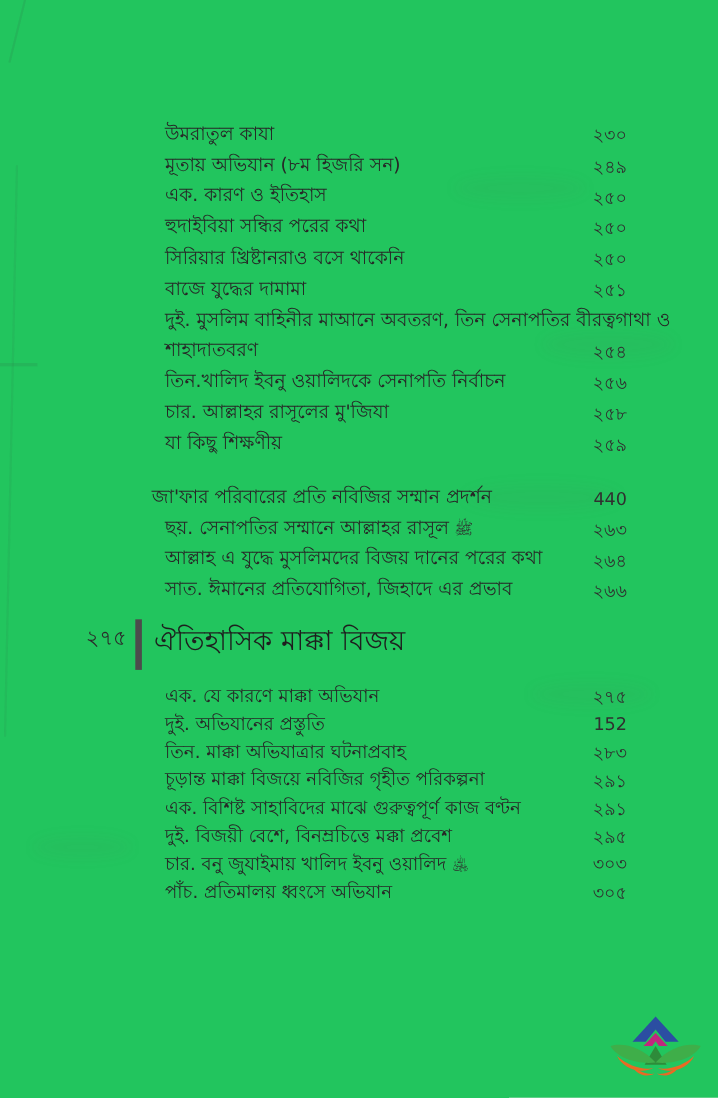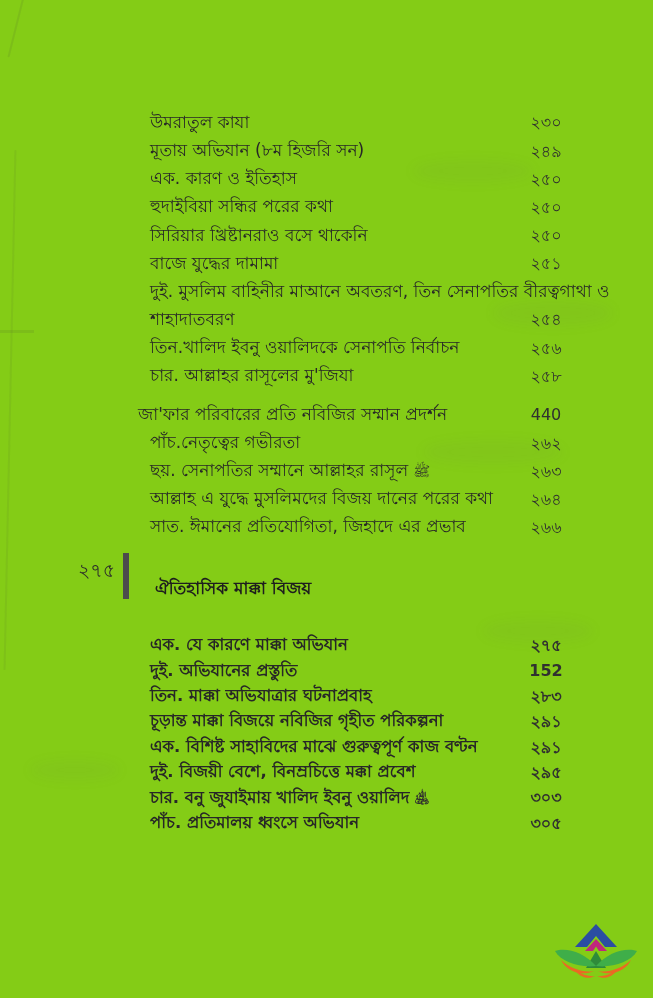--- a/index.html
+++ b/index.html
@@ -4,21 +4,21 @@
 <style>
   html,body{margin:0;padding:0;}
   body{
     background:#e8e8e6;
     font-family:"DejaVu Sans", sans-serif;
   }
   .page{
     position:relative;
     width:653px;height:998px;
     margin:0 auto;
-    background:#84cc16;
+    background:#22c55e;
     overflow:hidden;
     color:#272727;
   }
   
   .artifact{position:absolute;pointer-events:none;}
   .curl-line{left:15px;top:-4px;width:2px;height:62px;background:rgba(60,60,60,.10);transform:rotate(14deg);border-radius:2px;}
   .edge-line{left:9px;top:150px;width:2px;height:520px;background:rgba(60,60,60,.07);transform:rotate(1.2deg);border-radius:2px;}
   .edge-dash{left:0px;top:330px;width:34px;height:3px;background:rgba(60,60,60,.10);}
   .smudge{border-radius:50%;filter:blur(6px);background:rgba(90,90,90,.05);}
   .sm1{right:40px;top:300px;width:120px;height:26px;}
@@ -30,38 +30,38 @@
   
   .toc{
     position:absolute;left:0;top:110px;right:83px;
   }
   .row{
     display:flex;align-items:flex-end;
     margin:0 0 3.5px 150px;
     font-size:17px;line-height:1.45;
   }
   .row.indent-0{margin-left:138px;}
-  .row.gap{margin-top:14px;gap:40px;}
+  .row.gap{margin-top:24px;gap:40px;}
   .label-wrap{flex:1 1 auto;min-width:0;}
-  .num{min-width:48px;text-align:center;font-size:16px;color:#303030;padding-left:8px;}
+  .num{min-width:48px;text-align:right;font-size:16px;color:#303030;padding-left:8px;}
   .no-num .label-wrap{white-space:nowrap;}
   .no-num .num{min-width:0;padding-left:0;}
   .honorific{font-size:14px;margin-left:5px;color:#2e2e2e;}
 
   
-  #section2 .row{font-size:16.5px;margin-bottom:1.5px;font-weight:bold;}
+  #section2 .row{font-size:16.5px;margin-bottom:1.5px;}
 
   
   .sec-header{
     display:flex;align-items:flex-start;
     margin:16px 0 12px 78px;
   }
   .sec-num{font-size:19px;line-height:30px;min-width:30px;text-align:right;color:#2b2b2b;}
   .sec-bar{width:6px;height:46px;background:#4c4c4c;margin:-2px 8px 0 8px;flex:0 0 auto;}
-  .sec-title{font-size:17px;font-weight:bold;margin:18px;line-height:30px;color:#1e1e1e;}
+  .sec-title{font-size:25px;font-weight:normal;margin:3px;line-height:30px;color:#1e1e1e;}
 
   
   .logo{position:absolute;right:14px;bottom:8px;width:86px;height:70px;}
 </style>
 </head>
 <body>
 
 <div class="page">
 
   <div class="artifact curl-line"></div>
@@ -108,27 +108,27 @@
           <span class="num">২৫৪</span>
         </div>
         <div class="row indent-1">
           <span class="label-wrap"><span>তিন.খালিদ ইবনু ওয়ালিদকে সেনাপতি নির্বাচন</span></span>
           <span class="num">২৫৬</span>
         </div>
         <div class="row indent-1">
           <span class="label-wrap"><span>চার. আল্লাহর রাসূলের মু'জিযা</span></span>
           <span class="num">২৫৮</span>
         </div>
+        <div class="row indent-1">
+          <span class="label-wrap"><span>যা কিছু শিক্ষণীয়</span></span>
+          <span class="num">২৫৯</span>
+        </div>
         <div class="row indent-0 gap">
           <span class="label-wrap"><span>জা'ফার পরিবারের প্রতি নবিজির সম্মান প্রদর্শন</span></span>
           <span class="num">440</span>
-        </div>
-        <div class="row indent-1">
-          <span class="label-wrap"><span>পাঁচ.নেতৃত্বের গভীরতা</span></span>
-          <span class="num">২৬২</span>
         </div>
         <div class="row indent-1">
           <span class="label-wrap"><span>ছয়. সেনাপতির সম্মানে আল্লাহর রাসূল</span><span class="honorific">ﷺ</span></span>
           <span class="num">২৬৩</span>
         </div>
         <div class="row indent-1">
           <span class="label-wrap"><span>আল্লাহ এ যুদ্ধে মুসলিমদের বিজয় দানের পরের কথা</span></span>
           <span class="num">২৬৪</span>
         </div>
         <div class="row indent-1">

